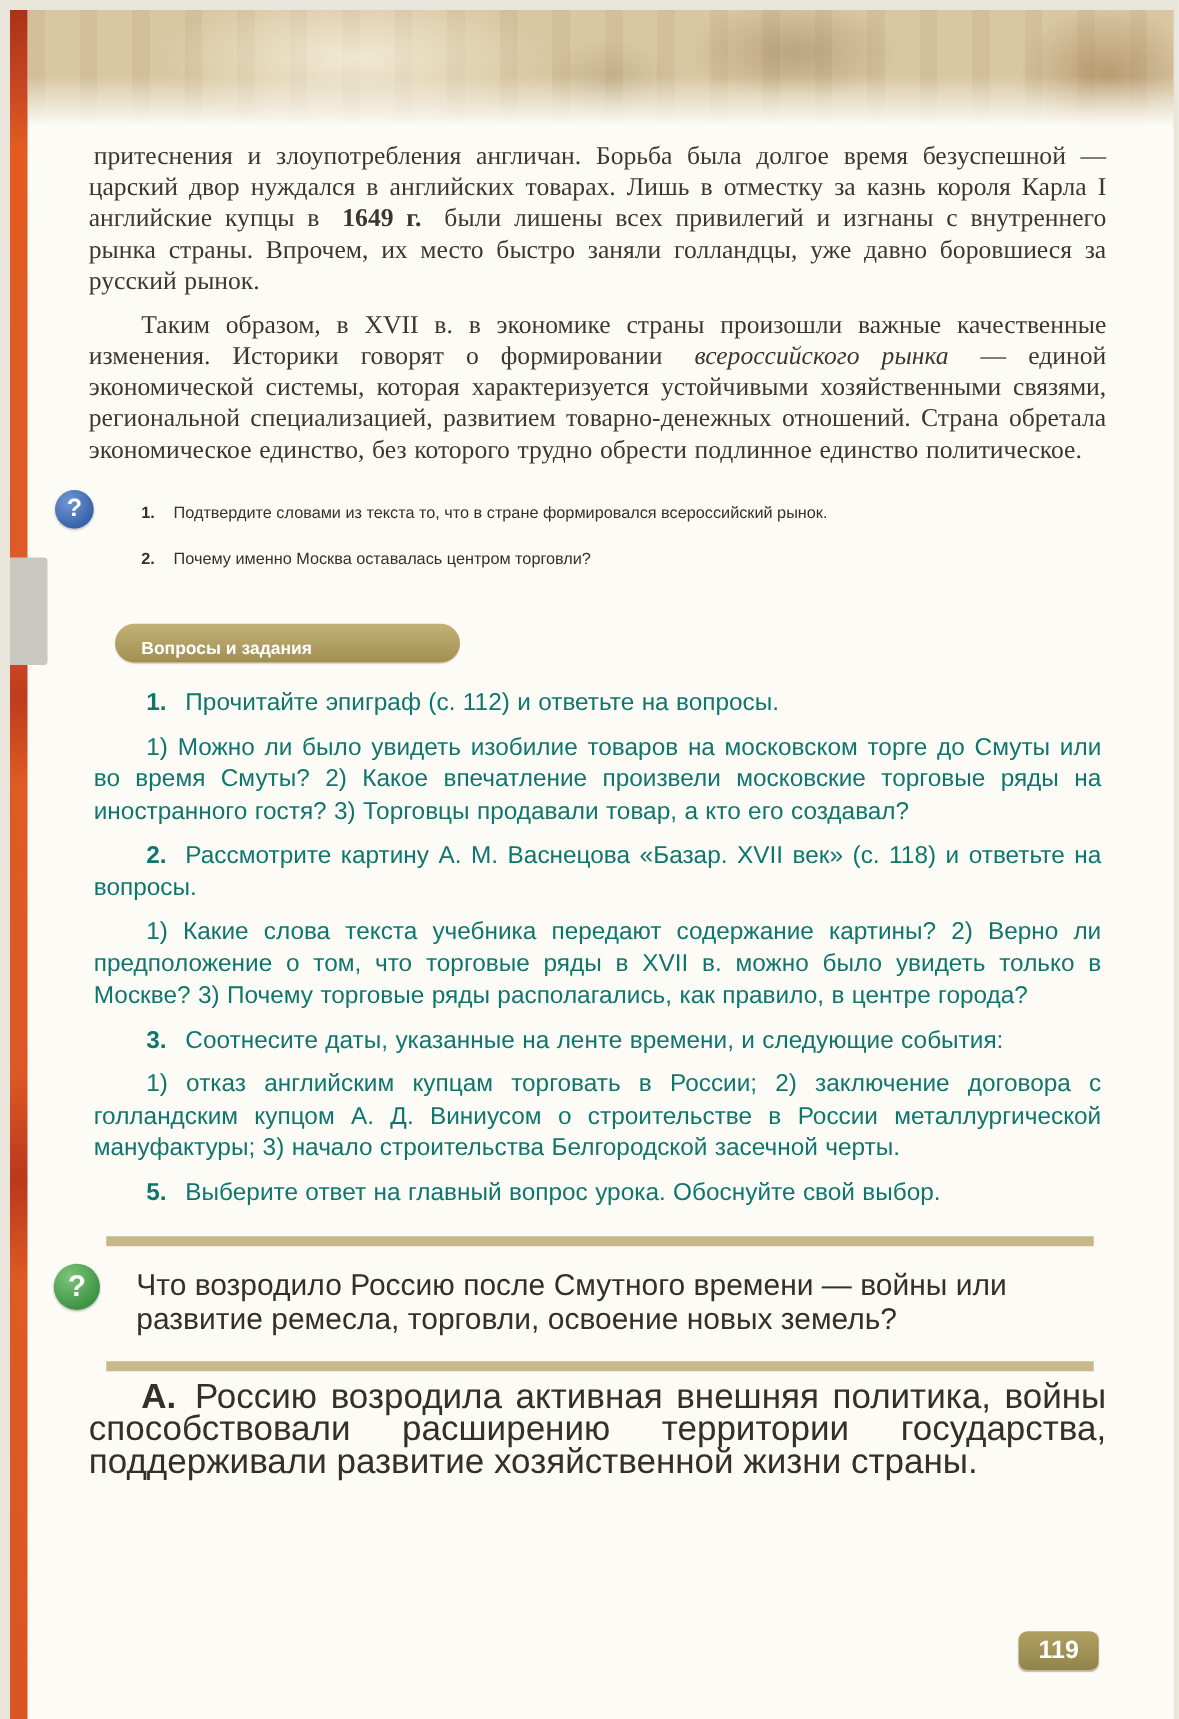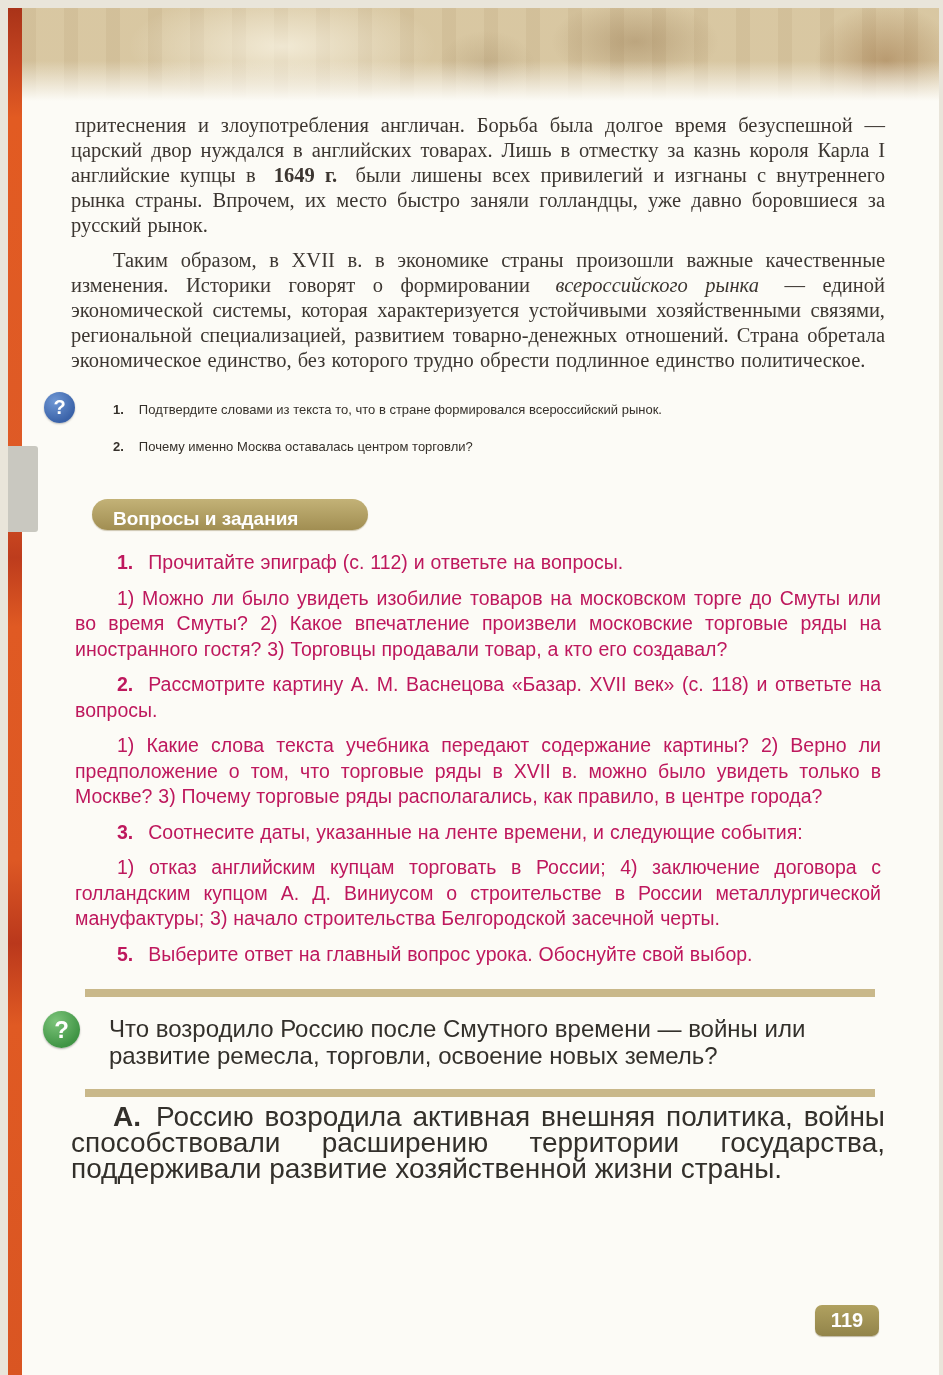--- a/index.html
+++ b/index.html
@@ -65,28 +65,28 @@
     background:radial-gradient(circle at 35% 28%, #7cc47a, #3f9444 72%);
     box-shadow:0 1px 2px rgba(0,0,0,0.3);
   }
 
   
   .pill {
     margin-top:28px; margin-left:25px; width:276px; height:31px;
     border-radius:16px; padding-left:17px;
     background:linear-gradient(180deg, #c3b277, #a18e52);
     color:#fff; font-family:"Liberation Sans", sans-serif;
-    font-weight:bold; font-size:19px; line-height:31px;
+    font-weight:bold; font-size:14px; line-height:31px;
     box-shadow:0 1px 1px rgba(120,100,50,0.35);
   }
 
   .tasks { margin-top:12px; }
   .tasks p {
     font-size:19.5px; line-height:25.5px; text-align:justify;
-    text-indent:38px; margin-bottom:2px; word-spacing:0.5px; color:#be185d;
+    text-indent:38px; margin-bottom:2px; word-spacing:0.5px; color:#0f766e;
   }
 
   .rule { height:2px; background:#c9b88a; margin:12px 14px 0 18px; }
 
   .mq { position:relative; padding-left:38px; margin-top:10px; padding-right:10px; }
   .mq p { font-size:24px; line-height:27px; color:#33302b; }
 
   .answer { margin-top:3px; font-size:28px; line-height:26px; text-align:justify; text-indent:38px; color:#33302b; }
 
   .badge {
@@ -123,21 +123,21 @@
     <div class="pill"><span>Вопросы и задания</span></div>
 
     <div class="tasks sans">
       <p><b>1.</b><span>Прочитайте эпиграф (с. 112) и ответьте на вопросы.</span></p>
       <p><span>1) Можно ли было увидеть изобилие товаров на московском торге до Смуты или во время Смуты? 2) Какое впечатление произвели московские торговые ряды на иностранного гостя? 3) Торговцы продавали товар, а кто его создавал?</span></p>
 
       <p><b>2.</b><span>Рассмотрите картину А. М. Васнецова «Базар. XVII век» (с. 118) и ответьте на вопросы.</span></p>
       <p><span>1) Какие слова текста учебника передают содержание картины? 2) Верно ли предположение о том, что торговые ряды в XVII в. можно было увидеть только в Москве? 3) Почему торговые ряды располагались, как правило, в центре города?</span></p>
 
       <p><b>3.</b><span>Соотнесите даты, указанные на ленте времени, и следующие события:</span></p>
-      <p><span>1) отказ английским купцам торговать в России; 4) заключение договора с голландским купцом А. Д. Виниусом о строительстве в России металлургической мануфактуры; 3) начало строительства Белгородской засечной черты.</span></p>
+      <p><span>1) отказ английским купцам торговать в России; 2) заключение договора с голландским купцом А. Д. Виниусом о строительстве в России металлургической мануфактуры; 3) начало строительства Белгородской засечной черты.</span></p>
 
 
       <p><b>5.</b><span>Выберите ответ на главный вопрос урока. Обоснуйте свой выбор.</span></p>
     </div>
 
     <div class="rule"></div>
 
     <div class="mq sans">
       <div class="qicon green">
           <span>?</span>

